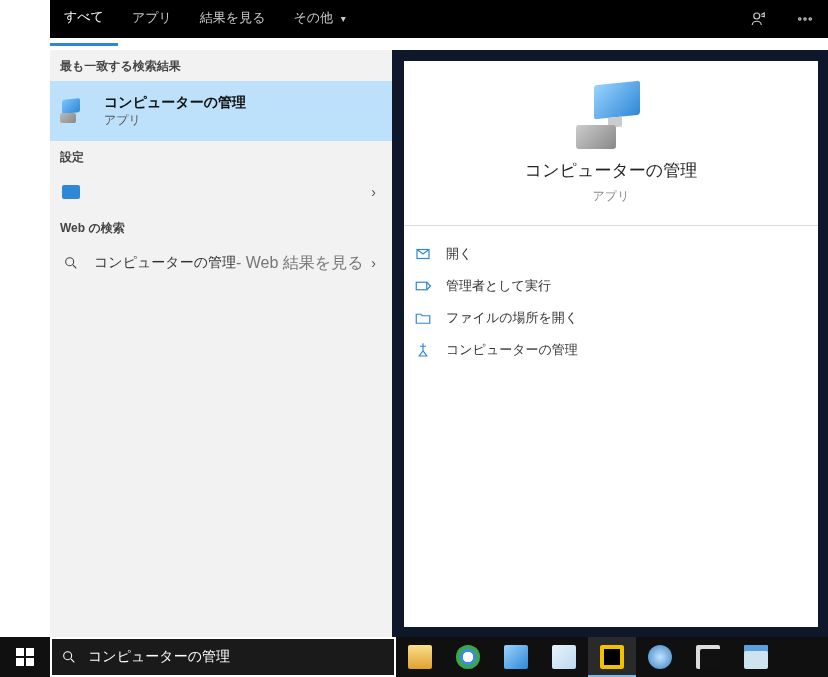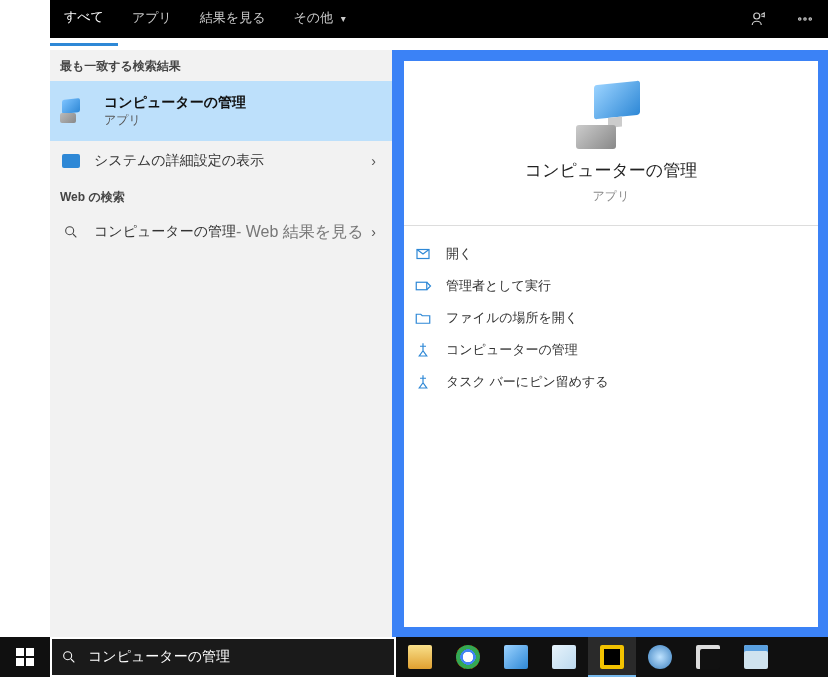--- a/index.html
+++ b/index.html
@@ -7,21 +7,21 @@
 
   
   .searchpane{position:absolute;left:50px;top:0;right:0;height:38px;background:#000;color:#fff;display:flex;align-items:center;}
   .tab{padding:0 14px;height:50px;line-height:48px;font-size:13px;color:#ccc;cursor:pointer;}
   .tab.active{color:#fff;border-bottom:3px solid #2e88d6;}
   .nav-right{margin-left:auto;display:flex;align-items:center;}
   .nav-icn{width:46px;height:50px;display:flex;align-items:center;justify-content:center;color:#ccc;}
   .chev-down{display:inline-block;margin-left:4px;font-size:10px;}
 
   
-  .body{position:absolute;left:50px;top:50px;right:0;bottom:40px;background:#3b82f6;}
+  .body{position:absolute;left:50px;top:50px;right:0;bottom:40px;background:#0f172a;}
   .leftcol{position:absolute;left:0;top:0;width:342px;bottom:0;background:#f2f2f2;}
   .rightcol{position:absolute;left:354px;top:11px;right:10px;bottom:10px;}
   .section-h{padding:8px 10px 6px;font-size:12px;font-weight:600;color:#444;}
   .row{display:flex;align-items:center;height:40px;padding:0 10px;font-size:14px;color:#333;position:relative;}
   .row .chev{position:absolute;right:16px;color:#555;font-size:14px;}
   .row.best{height:60px;background:#bde0fb;}
   .row.best .titles{display:flex;flex-direction:column;margin-left:10px;}
   .row.best .t1{font-size:14px;font-weight:600;color:#111;}
   .row.best .t2{font-size:12px;color:#555;}
   .ic{width:22px;height:22px;display:flex;align-items:center;justify-content:center;margin-right:12px;}
@@ -97,25 +97,25 @@
     <div class="row best">
       <div class="ic">
           <div class="compmgmt"></div>
         </div>
       <div class="titles">
         <span class="t1">コンピューターの管理</span>
         <span class="t2">アプリ</span>
       </div>
     </div>
 
+    <div class="section-h">設定</div>
     <div class="row">
       <div class="ic">
           <div class="ic-monitor"></div>
         </div>
-      <span>システムの詳細設定の表示</span>
       <span class="chev">›</span>
     </div>
 
     <div class="section-h">Web の検索</div>
     <div class="row">
       <div class="ic ic-search">
         <svg viewBox="0 0 24 24" width="16" height="16">
             <circle cx="10" cy="10" r="6"></circle>
             <path d="M20 20l-5-5"></path>
           </svg>
@@ -155,26 +155,20 @@
             <path d="M3 7h6l2 2h10v10H3z"></path>
           </svg>
         <span>ファイルの場所を開く</span>
       </div>
       <div class="act">
         <svg class="aic" viewBox="0 0 24 24">
             <path d="M12 3v10M8 7h8M12 13l-5 7h10z"></path>
           </svg>
         <span>コンピューターの管理</span>
       </div>
-      <div class="act">
-        <svg class="aic" viewBox="0 0 24 24">
-            <path d="M12 3v10M8 7h8M12 13l-5 7h10z"></path>
-          </svg>
-        <span>タスク バーにピン留めする</span>
-      </div>
     </div>
   </div>
 </div>
 
 <div class="taskbar">
   <div class="start">
     <div class="start-grid">
         <span></span>
         <span></span>
         <span></span>

